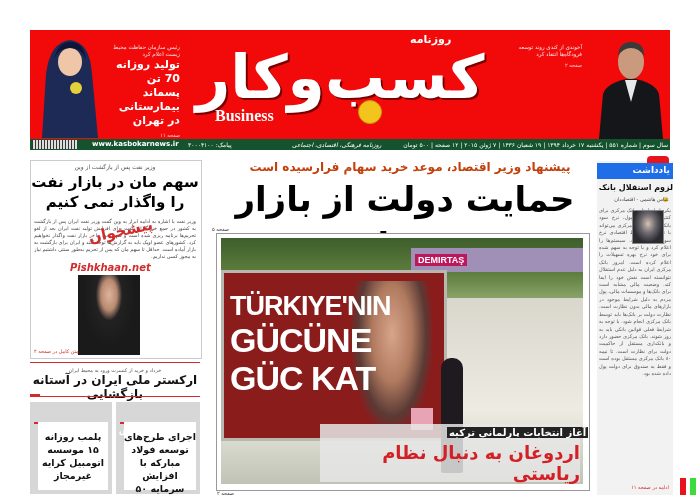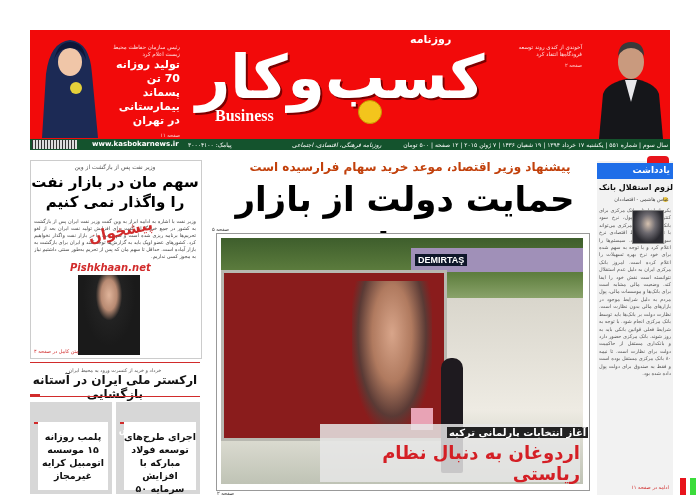--- a/index.html
+++ b/index.html
@@ -28,21 +28,21 @@
   #page-ref-main { left:212px; top:226px; font-size:5px; color:#333; }
   
   #main-photo-frame { left:216px; top:233px; width:372px; height:256px; border:1px solid #999; background:#fff; }
   #main-photo { left:221px; top:238px; width:362px; height:246px; overflow:hidden; background:#6f8f5a; }
   .trees { position:absolute; left:0; top:0; width:362px; height:60px; background:linear-gradient(180deg,#3e5e2c 0%,#5f7f3f 60%,#8aa36a 100%); }
   .wall { position:absolute; left:0; top:60px; width:362px; height:186px; background:linear-gradient(180deg,#d9d6cc,#eeebe3 60%,#bfc3b5 100%); }
   .billboard { position:absolute; left:0; top:32px; width:220px; height:165px; background:#8a1c1c; border:3px solid #b8b8b0; }
   .billboard-text { position:absolute; left:6px; top:18px; color:#fff; font-family:"Liberation Sans", sans-serif; font-weight:bold; font-size:27px; line-height:30px; letter-spacing:-1px; }
   .billboard-face { position:absolute; left:128px; top:8px; width:80px; height:150px; background:radial-gradient(ellipse at 50% 35%,#d8a58a 0%,#b07a5f 35%,#5a3a35 60%,#8a1c1c 75%); }
   .demirtas-banner { position:absolute; left:190px; top:10px; width:172px; height:24px; background:#a090b8; }
-  .demirtas-label { position:absolute; left:4px; top:6px; background:#0f172a; color:#fff; font-size:9px; font-weight:bold; padding:1px 3px; font-family:"Liberation Sans", sans-serif; }
+  .demirtas-label { position:absolute; left:4px; top:6px; background:#be185d; color:#fff; font-size:9px; font-weight:bold; padding:1px 3px; font-family:"Liberation Sans", sans-serif; }
   .pedestrian { position:absolute; left:220px; top:120px; width:22px; height:115px; background:#1e1a1f; border-radius:10px 10px 2px 2px; }
   .bag { position:absolute; left:190px; top:170px; width:22px; height:22px; background:#e8a3b5; }
   #photo-caption-box { left:320px; top:424px; width:260px; height:58px; background:rgba(230,230,230,0.85); }
   #photo-kicker { left:432px; top:427px; font-size:10px; color:#fff; font-weight:bold; direction:rtl; background:#222; padding:0 2px;margin-left:15px; }
   #photo-headline { left:325px; top:442px; width:255px; text-align:right; direction:rtl; font-size:18px; font-weight:bold; color:#d41f25; }
   #page-ref-photo { left:217px; top:490px; font-size:5px; color:#333; }
   
   #left-story { left:30px; top:160px; width:170px; height:197px; border:1px solid #ccc; background:#fff; }
   #left-kicker { left:30px; top:163px; width:170px; text-align:center; direction:rtl; font-size:6px; color:#555; }
   #left-headline { left:30px; top:172px; width:170px; text-align:center; direction:rtl; font-size:15px; font-weight:bold; line-height:20px; color:#000; }
@@ -129,20 +129,25 @@
 
 <div id="main-photo-frame" class="abs"></div>
 <div id="main-photo" class="abs">
   <div class="trees"></div>
   <div class="wall"></div>
   <div class="demirtas-banner">
     <span class="demirtas-label">DEMIRTAŞ</span>
   </div>
   <div class="billboard">
     <div class="billboard-face"></div>
+    <div class="billboard-text">
+      <div>TÜRKIYE'NIN</div>
+      <div style="font-size:34px; line-height:38px;">GÜCÜNE</div>
+      <div style="font-size:34px; line-height:38px;">GÜC KAT</div>
+    </div>
   </div>
   <div class="bag"></div>
   <div class="pedestrian"></div>
 </div>
 <div id="photo-caption-box" class="abs"></div>
 <div id="photo-kicker" class="abs">آغاز انتخابات پارلمانی ترکیه</div>
 <div id="photo-headline" class="abs">اردوغان به دنبال نظام ریاستی</div>
 <div id="page-ref-photo" class="abs">صفحه ۲</div>
 
 <div id="left-story" class="abs"></div>

